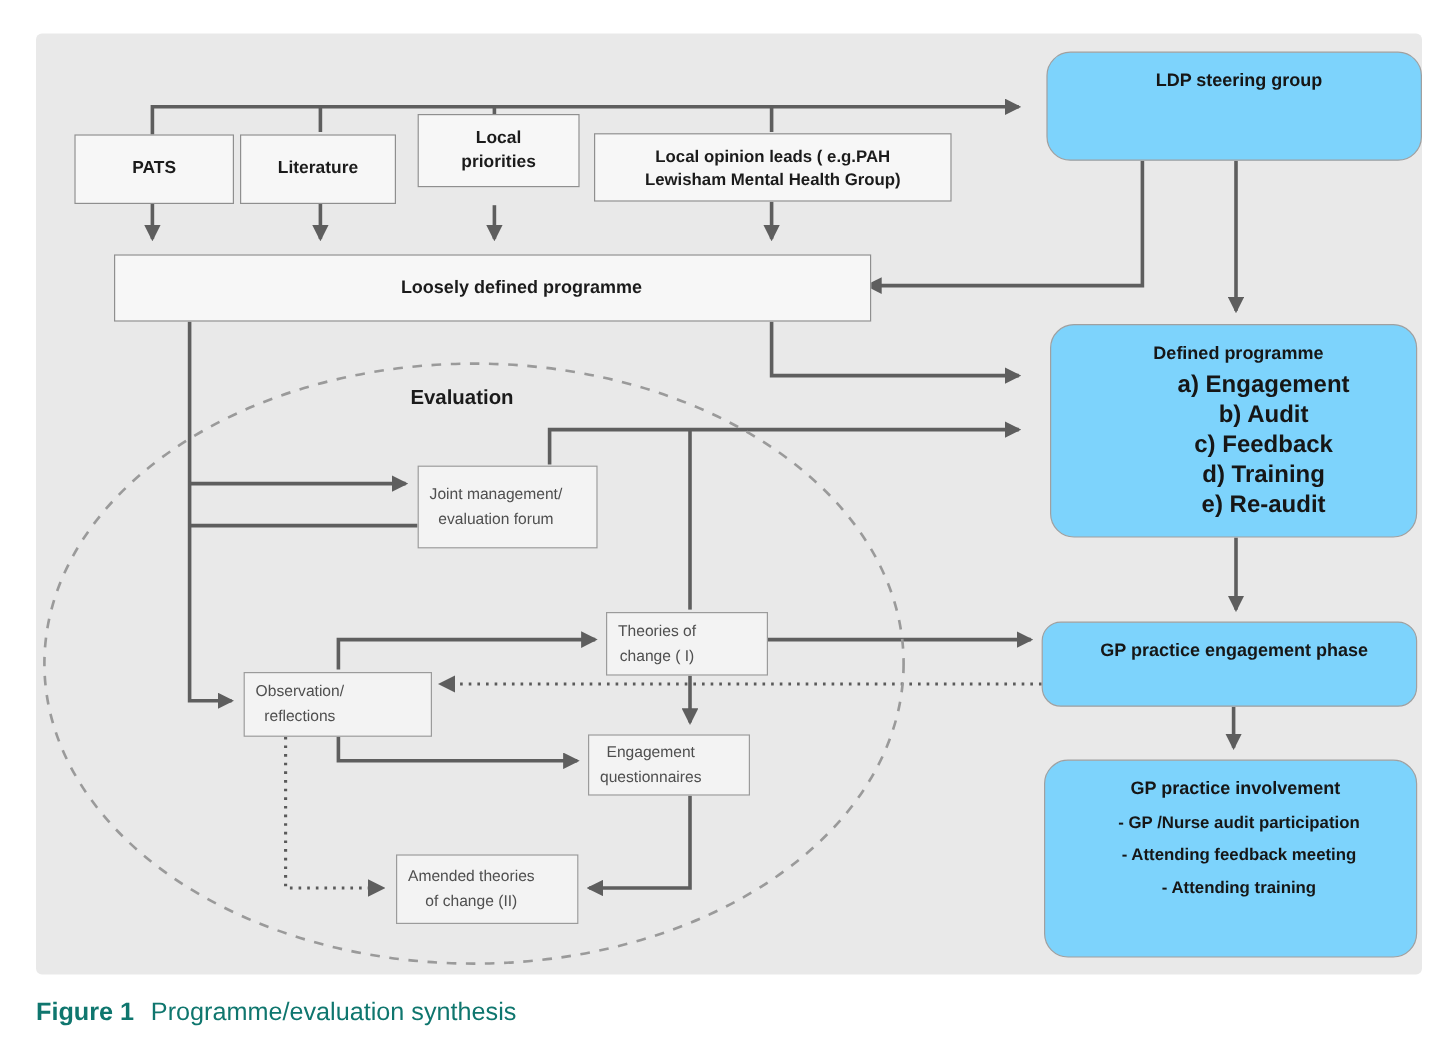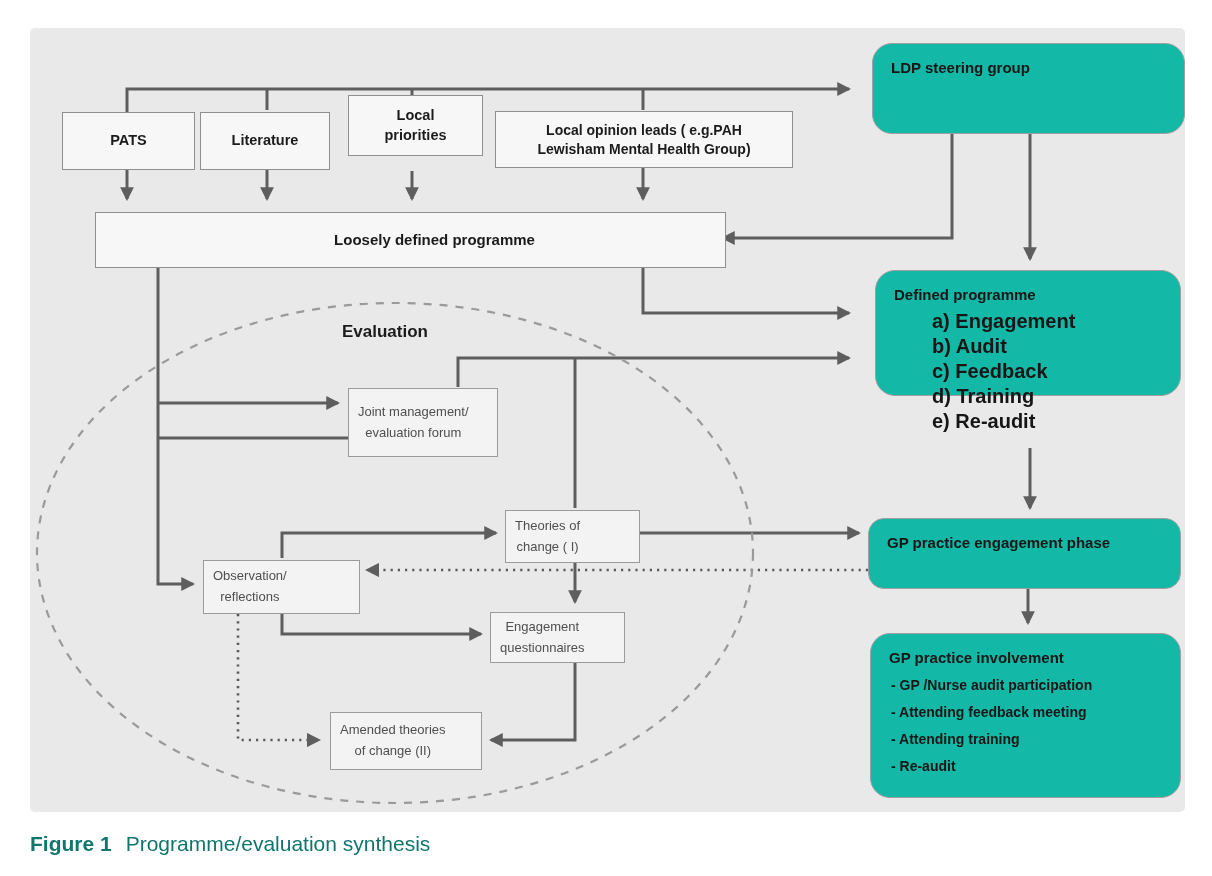--- a/index.html
+++ b/index.html
@@ -6,22 +6,22 @@
   .stage{position:relative;width:1212px;height:876px;background:#ffffff;overflow:hidden;
          font-family:"Liberation Sans","DejaVu Sans",sans-serif;}
   .panel{position:absolute;left:30px;top:28px;width:1155px;height:784px;background:#e9e9e9;border-radius:5px;}
   .wires{position:absolute;left:0;top:0;pointer-events:none;}
   .box{position:absolute;background:#f7f7f7;border:1.6px solid #8f8f8f;box-sizing:border-box;
        display:flex;align-items:center;justify-content:center;text-align:center;
        font-weight:bold;color:#1b1b1b;font-size:14.5px;line-height:1.35;white-space:pre-line;}
   .evalbox{position:absolute;background:#f3f3f3;border:1.2px solid #9b9b9b;box-sizing:border-box;
        display:flex;align-items:center;justify-content:flex-start;text-align:center;
        font-weight:normal;color:#4f4f4f;font-size:13px;line-height:1.6;white-space:pre-line;padding-left:9px;}
-  .round{position:absolute;background:#14b8a6;border:1.6px solid #a0a0a0;box-sizing:border-box;
-       border-radius:20px;color:#161616;font-weight:bold;}
+  .round{position:absolute;background:#7dd3fc;border:1.6px solid #a0a0a0;box-sizing:border-box;
+       border-radius:20px;color:#161616;font-weight:bold;text-align:center;}
   .round .title{padding:15px 10px 0 18px;font-size:15px;}
   .round .items{padding:6px 6px 0 0;font-size:20px;}
   .items-indent div{margin-left:56px;line-height:25px;}
   .items-dash div{margin-left:20px;line-height:27px;}
   .eval-label{position:absolute;left:342px;top:322px;font-size:17px;font-weight:bold;color:#1b1b1b;}
   .caption{position:absolute;left:30px;top:832px;font-size:21px;color:#0f766e;}
   .caption .b{font-weight:bold;margin-right:14px;}
 </style>
 </head>
 <body>
@@ -75,21 +75,21 @@
   <div class="box" style="left:348px;top:95px;width:135px;height:61px;">Local
 priorities</div>
   <div class="box" style="left:495px;top:111px;width:298px;height:57px;font-size:14px;">Local opinion leads ( e.g.PAH
 Lewisham Mental Health Group)</div>
   <div class="box" style="left:95px;top:212px;width:631px;height:56px;font-size:15px;padding-left:48px;">Loosely defined programme</div>
 
   <div class="round" style="left:872px;top:43px;width:313px;height:91px;">
     <div class="title">LDP steering group</div>
   </div>
 
-  <div class="round" style="left:875px;top:270px;width:306px;height:126px;">
+  <div class="round" style="left:875px;top:270px;width:306px;height:178px;">
     <div class="title">Defined programme</div>
     <div class="items items-indent">
         <div>a) Engagement</div>
         <div>b) Audit</div>
         <div>c) Feedback</div>
         <div>d) Training</div>
         <div>e) Re-audit</div>
       </div>
   </div>
 
@@ -109,20 +109,19 @@
   <div class="round" style="left:868px;top:518px;width:313px;height:71px;border-radius:16px;">
     <div class="title">GP practice engagement phase</div>
   </div>
 
   <div class="round" style="left:870px;top:633px;width:311px;height:165px;">
     <div class="title">GP practice involvement</div>
     <div class="items items-dash" style="font-size:14px;">
         <div>-  GP /Nurse audit participation</div>
         <div>-  Attending feedback meeting</div>
         <div>-  Attending training</div>
-        <div>-  Re-audit</div>
       </div>
   </div>
 
   <div class="caption">
     <span class="b">Figure 1</span><span>Programme/evaluation synthesis</span>
   </div>
 </div>
 
 </body></html>

